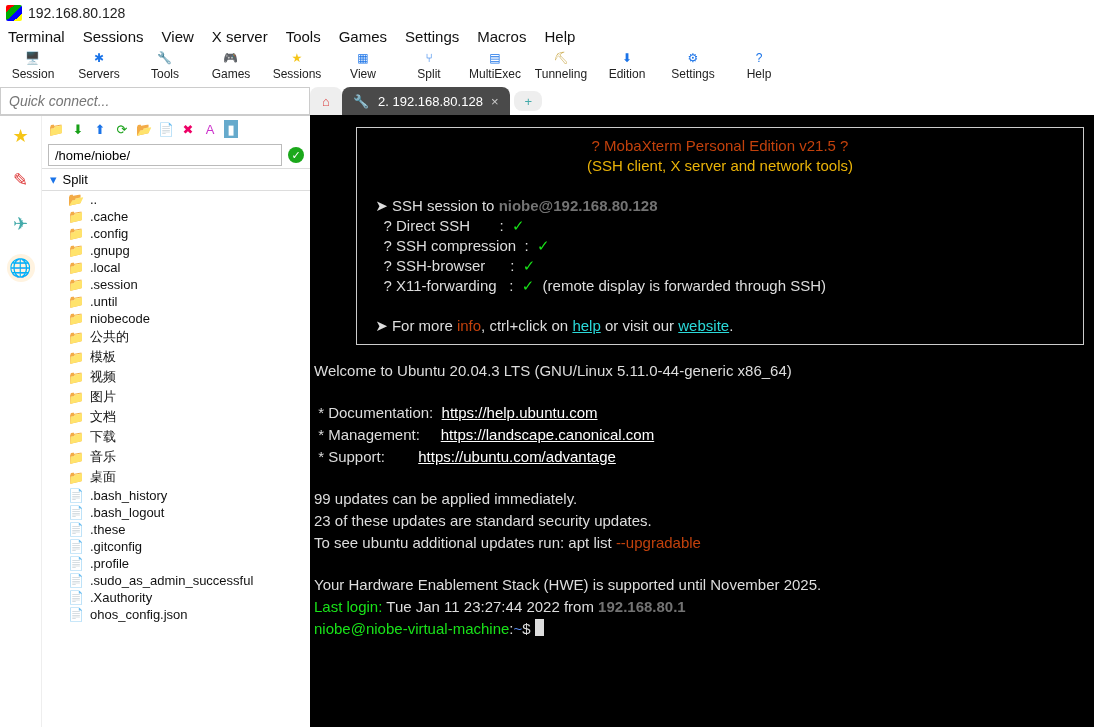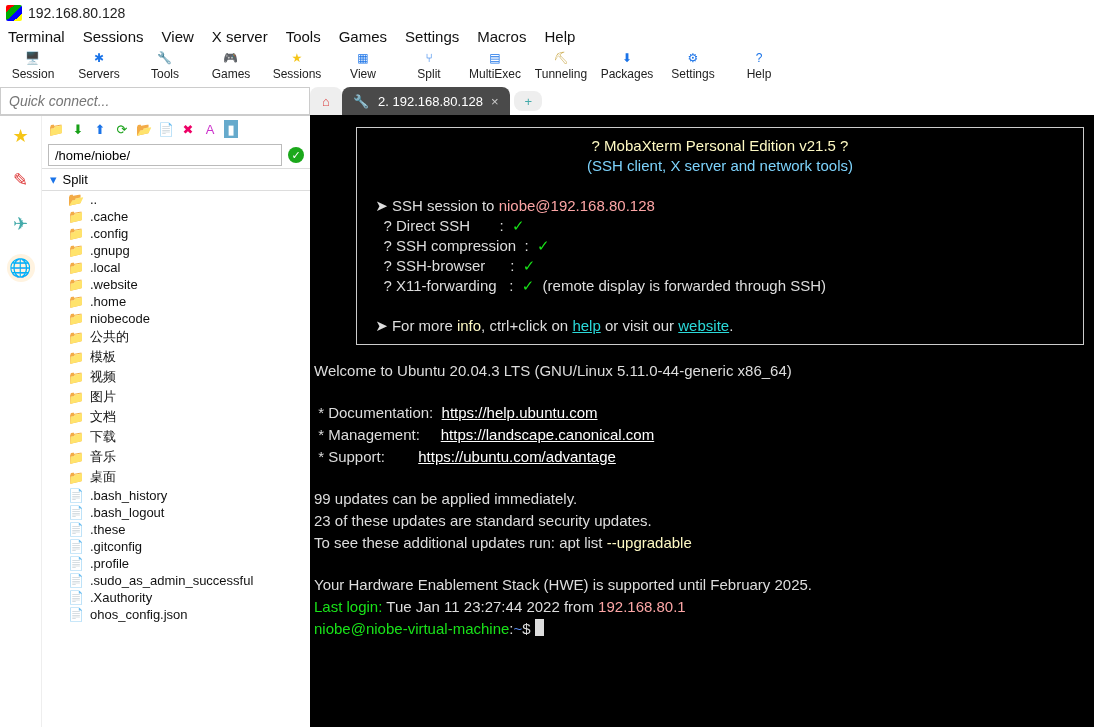--- a/index.html
+++ b/index.html
@@ -38,24 +38,24 @@
 .tabstrip { height: 28px; background: #fff; display: flex; align-items: stretch; }
 .tab { display: flex; align-items: center; gap: 8px; padding: 0 12px; font-size: 13px; }
 .tab.home { background: #eee; border-top-left-radius: 8px; border-top-right-radius: 8px; }
 .tab.active { background: #4a4a4a; color: #fff; border-top-left-radius: 8px; border-top-right-radius: 8px; }
 .tab .close { color: #ccc; }
 .tab.new { background: #eee; border-radius: 8px; margin: 4px; height: 20px; padding: 0 10px; color: #4aa; }
 
 .terminal { flex: 1; background: #000; color: #ddd; font-family: "Consolas","Courier New",monospace; font-size: 15px; line-height: 20px; padding: 12px 4px 4px 4px; white-space: pre; overflow: hidden; }
 .box { border: 1px solid #ccc; padding: 8px 14px; margin: 0 6px 16px 42px; }
 .green { color: #19e219; }
-.yellow { color: #7dd3fc; }
-.magenta { color: #fca5a5; }
+.yellow { color: #eab308; }
+.magenta { color: #737373; font-weight: bold; }
 .cyan { color: #2bdada; text-decoration: underline; }
-.cyanplain { color: #fef9c3; }
+.cyanplain { color: #c2410c; }
 .link { color: #fff; text-decoration: underline; }
 .cursor { display: inline-block; width: 9px; height: 17px; background: #ddd; vertical-align: -2px; }
 </style>
 </head>
 <body>
 
 <div class="titlebar">
   <div class="logo"></div>
   <div class="text">192.168.80.128</div>
 </div>
@@ -104,21 +104,21 @@
     <div class="toolbtn">
       <div class="tb-ico" style="color:#1a73e8">▤</div>
       <div>MultiExec</div>
     </div>
     <div class="toolbtn">
       <div class="tb-ico" style="color:#caa94a">⛏</div>
       <div>Tunneling</div>
     </div>
     <div class="toolbtn">
       <div class="tb-ico" style="color:#1a73e8">⬇</div>
-      <div>Packages</div>
+      <div>Edition</div>
     </div>
     <div class="toolbtn">
       <div class="tb-ico" style="color:#1a73e8">⚙</div>
       <div>Settings</div>
     </div>
     <div class="toolbtn">
       <div class="tb-ico" style="color:#1a73e8">?</div>
       <div>Help</div>
     </div>
   </div>
@@ -184,25 +184,25 @@
           <div class="row">
             <span class="fi" style="color:#f7d774">📁</span>
             <span>.gnupg</span>
           </div>
           <div class="row">
             <span class="fi" style="color:#f7d774">📁</span>
             <span>.local</span>
           </div>
           <div class="row">
             <span class="fi" style="color:#f7d774">📁</span>
-            <span>.website</span>
-          </div>
-          <div class="row">
-            <span class="fi" style="color:#f7d774">📁</span>
-            <span>.home</span>
+            <span>.session</span>
+          </div>
+          <div class="row">
+            <span class="fi" style="color:#f7d774">📁</span>
+            <span>.until</span>
           </div>
           <div class="row">
             <span class="fi" style="color:#f5b100">📁</span>
             <span>niobecode</span>
           </div>
           <div class="row">
             <span class="fi" style="color:#f5b100">📁</span>
             <span>公共的</span>
           </div>
           <div class="row">
@@ -279,19 +279,19 @@
    <span>? X11-forwarding   :  </span><span class="green">✓</span><span>  (remote display is forwarded through SSH)</span>
 
  ➤ <span>For more </span><span class="cyanplain">info</span><span>, ctrl+click on </span><span class="cyan">help</span><span> or visit our </span><span class="cyan">website</span>.</div><span>Welcome to Ubuntu 20.04.3 LTS (GNU/Linux 5.11.0-44-generic x86_64)</span>
 
 <span> * Documentation:  </span><span class="link">https://help.ubuntu.com</span>
 <span> * Management:     </span><span class="link">https://landscape.canonical.com</span>
 <span> * Support:        </span><span class="link">https://ubuntu.com/advantage</span>
 
 <span>99 updates can be applied immediately.</span>
 <span>23 of these updates are standard security updates.</span>
-<span><span>To see these additional updates run: apt list </span><span class="cyanplain">--upgradable</span></span>
-
-<span>Your Hardware Enablement Stack (HWE) is supported until February 2025.</span>
+<span><span>To see ubuntu additional updates run: apt list </span><span class="cyanplain">--upgradable</span></span>
+
+<span>Your Hardware Enablement Stack (HWE) is supported until November 2025.</span>
 <span><span class="green">Last login:</span><span> Tue Jan 11 23:27:44 2022 from </span><span class="magenta">192.168.80.1</span></span>
 <span><span class="green">niobe@niobe-virtual-machine</span><span>:</span><span style="color:#5b8def">~</span><span>$ </span></span><span class="cursor"></span></div>
   </div>
 </div>
 
 </body></html>

